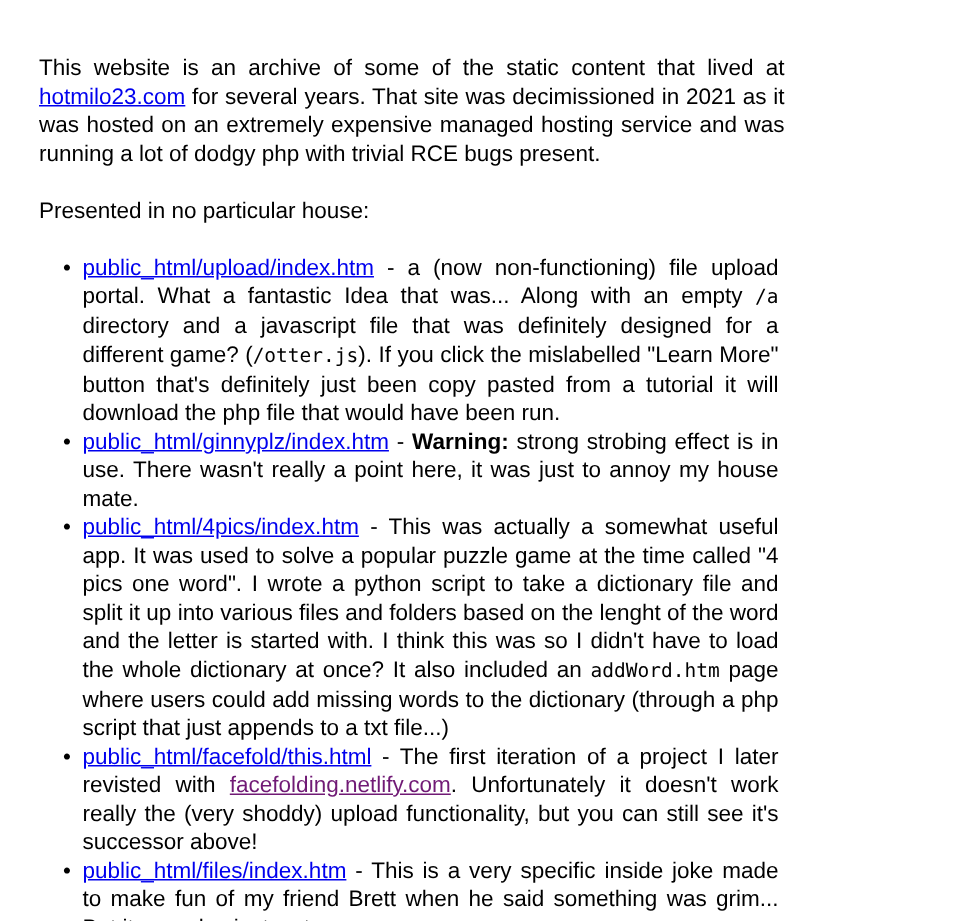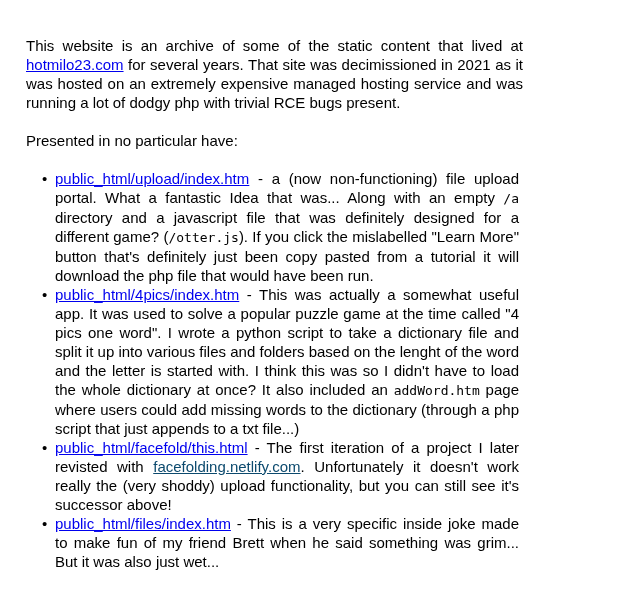--- a/index.html
+++ b/index.html
@@ -51,46 +51,47 @@
     font-size: 15px;
     line-height: 19px;
     color: #000;
   }
   a.lnk {
     color: #0000ee;
     text-decoration: underline;
     cursor: pointer;
   }
   a.lnk.purple {
-    color: #0c4a6e;
+    color: #701a75;
   }
   code.mono {
     font-family: "DejaVu Sans Mono", "Liberation Mono", monospace;
     font-size: 13px;
     letter-spacing: 0;
   }
   strong.warn {
     font-weight: bold;
   }
   .sep { white-space: pre; }
 </style>
 </head>
 <body>
 
 <div class="page">
 
   <p class="para"><span>This website is an archive of some of the static content that lived at </span><a class="lnk" href="#">hotmilo23.com</a><span> for several years. That site was decimissioned in 2021 as it was hosted on an extremely expensive managed hosting service and was running a lot of dodgy php with trivial RCE bugs present.</span></p>
 
 
-  <p class="para last-intro">Presented in no particular have:</p>
+  <p class="para last-intro">Presented in no particular house:</p>
 
   <ul class="link-list">
 
     <li><a class="lnk" href="#">public_html/upload/index.htm</a><span class="sep"> - </span><span>a (now non-functioning) file upload portal. What a fantastic Idea that was... Along with an empty </span><code class="mono">/a</code><span> directory and a javascript file that was definitely designed for a different game? (</span><code class="mono">/otter.js</code><span>). If you click the mislabelled "Learn More" button that's definitely just been copy pasted from a tutorial it will download the php file that would have been run.</span></li>
 
+    <li><a class="lnk" href="#">public_html/ginnyplz/index.htm</a><span class="sep"> - </span><strong class="warn">Warning:</strong><span> strong strobing effect is in use. There wasn't really a point here, it was just to annoy my house mate.</span></li>
 
     <li><a class="lnk" href="#">public_html/4pics/index.htm</a><span class="sep"> - </span><span>This was actually a somewhat useful app. It was used to solve a popular puzzle game at the time called "4 pics one word". I wrote a python script to take a dictionary file and split it up into various files and folders based on the lenght of the word and the letter is started with. I think this was so I didn't have to load the whole dictionary at once? It also included an </span><code class="mono">addWord.htm</code><span> page where users could add missing words to the dictionary (through a php script that just appends to a txt file...)</span></li>
 
     <li><a class="lnk" href="#">public_html/facefold/this.html</a><span class="sep"> - </span><span>The first iteration of a project I later revisted with </span><a class="lnk purple" href="#">facefolding.netlify.com</a><span>. Unfortunately it doesn't work really the (very shoddy) upload functionality, but you can still see it's successor above!</span></li>
 
     <li><a class="lnk" href="#">public_html/files/index.htm</a><span class="sep"> - </span><span>This is a very specific inside joke made to make fun of my friend Brett when he said something was grim... But it was also just wet...</span></li>
 
   </ul>
 </div>
 

